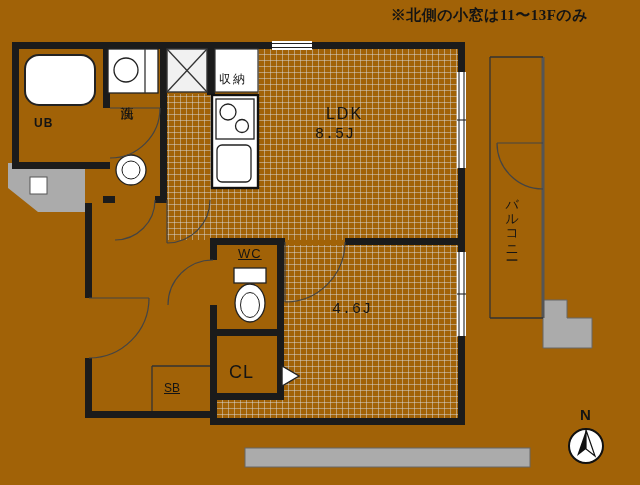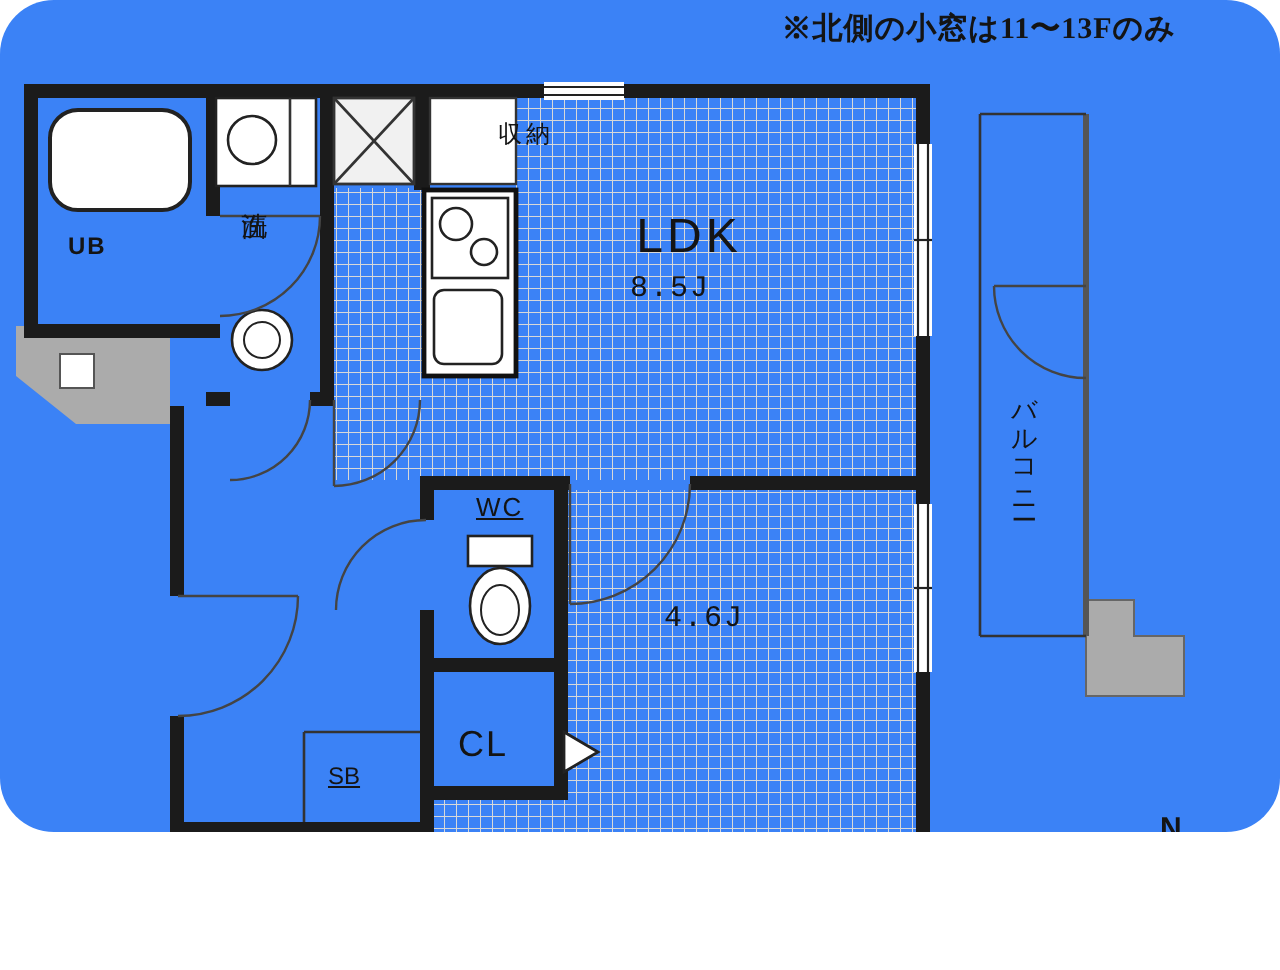--- a/index.html
+++ b/index.html
@@ -1,23 +1,23 @@
 <!DOCTYPE html>
 <html style="--wall: #1b1b1b; --outside: #ababab; --hatch: #d8d8d8;"><head>
 <meta charset="utf-8">
 <style>
   html,body{margin:0;padding:0;background:#ffffff;}
-  .stage{position:relative;width:640px;height:416px;background:#3b82f6;overflow:hidden;
-         font-family:"Liberation Sans",sans-serif;border-radius:27px;}
+  .stage{position:relative;width:640px;height:485px;background:#a16207;overflow:hidden;
+         font-family:"Liberation Sans",sans-serif;}
   .stage svg{position:absolute;left:0;top:0;}
   .lbl{position:absolute;color:#141414;white-space:nowrap;line-height:1.2;}
   .note{font-family:"Liberation Serif",serif;font-weight:700;font-size:15px;letter-spacing:.5px;}
   .v{writing-mode:vertical-rl;text-orientation:upright;letter-spacing:3px;}
   .roomblock{text-align:center;line-height:1.35;}
-  .room-main{font-size:24px;letter-spacing:2px;margin-left:19px;}
+  .room-main{font-size:16px;letter-spacing:2px;margin-left:19px;}
   .room-size{font-size:15px;letter-spacing:1px;font-family:Liberation Mono, monospace;}
   .small{font-size:13px;letter-spacing:1px;}
   .tiny{font-size:12px;}
   .ublbl{font-size:12px;font-weight:600;letter-spacing:1px;}
   .nlbl{font-size:15px;font-weight:700;}
   
   .wall{fill:var(--wall,#1b1b1b);}
   .gray{fill:var(--outside,#ababab);}
   .thin{stroke:#333;stroke-width:1.3;fill:none;}
   .winline{stroke:#222;stroke-width:1.1;}
@@ -174,21 +174,21 @@
       <polygon points="586,430 595,456 586,449" fill="#fff" stroke="#111" stroke-width="1.2"></polygon>
     </g>
   </svg>
 
   <div class="lbl note" style="left:326px;top:6px;width:262px;text-align:right;">※北側の小窓は11〜13Fのみ</div>
 
   <div class="lbl ublbl" style="left:34px;top:116px;">UB</div>
 
   <div class="lbl v small" style="left:119px;top:96px;height:60px;">洗面</div>
 
-  <div class="lbl tiny" style="left:219px;top:60px;letter-spacing:2px;margin-left:30px;">収納</div>
+  <div class="lbl tiny" style="left:219px;top:72px;letter-spacing:2px;">収納</div>
 
   <div class="lbl roomblock" style="left:290px;top:103px;width:90px;">
     <div class="room-main">LDK</div>
     <div class="room-size">8.5J</div>
   </div>
 
   <div class="lbl v small" style="left:504px;top:190px;height:115px;">バルコニー</div>
 
   <div class="lbl small" style="left:238px;top:246px;text-decoration:underline;">WC</div>
 

